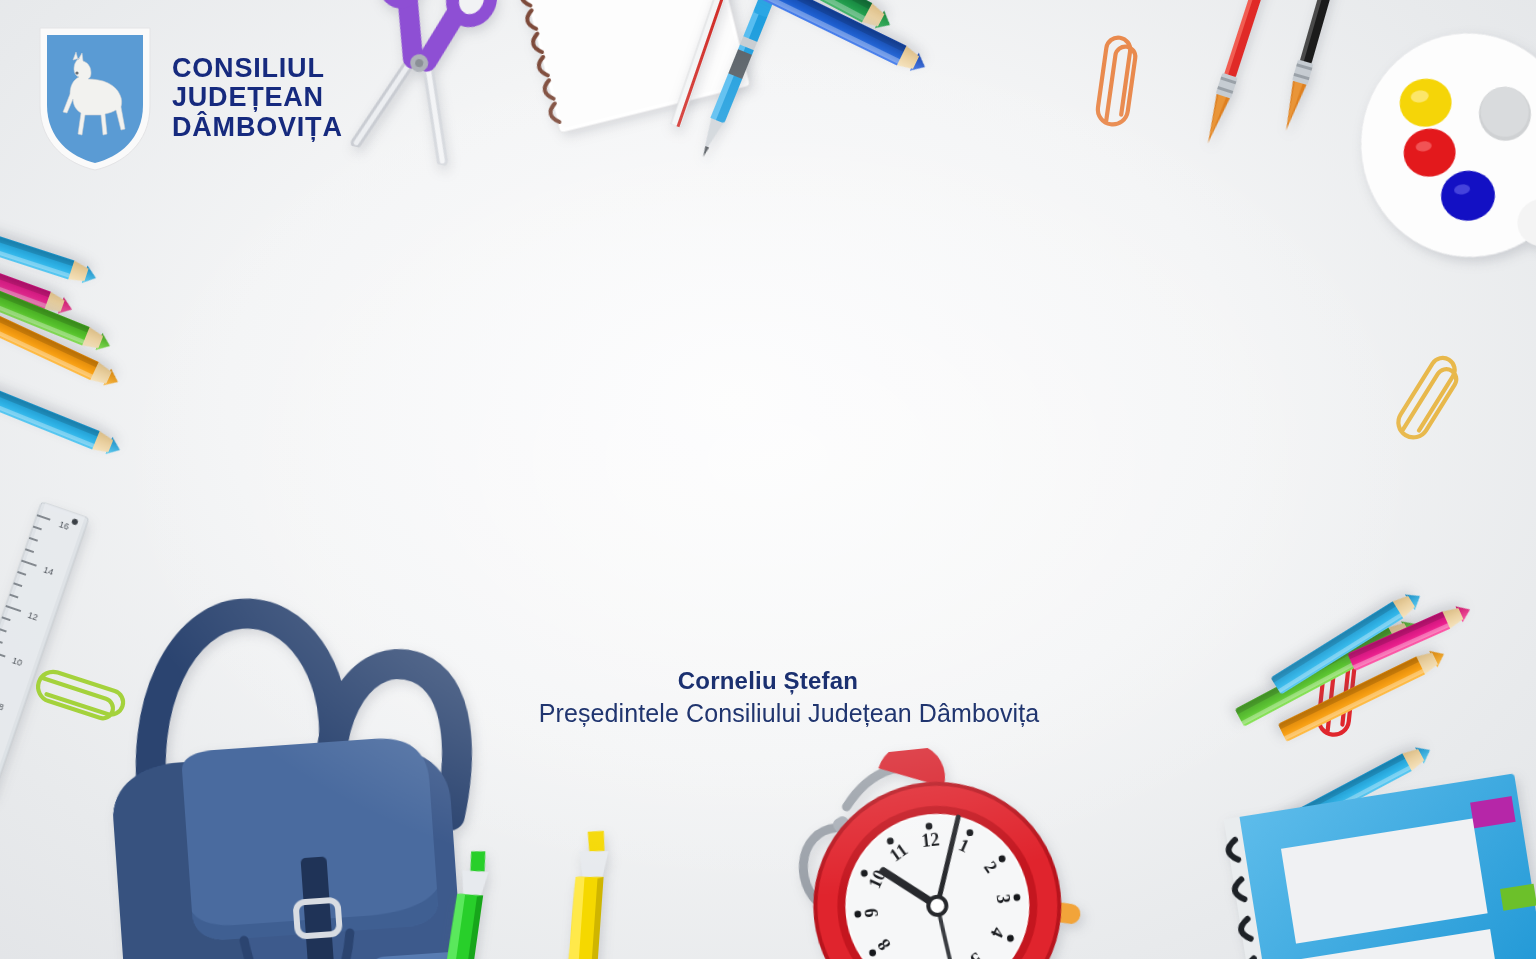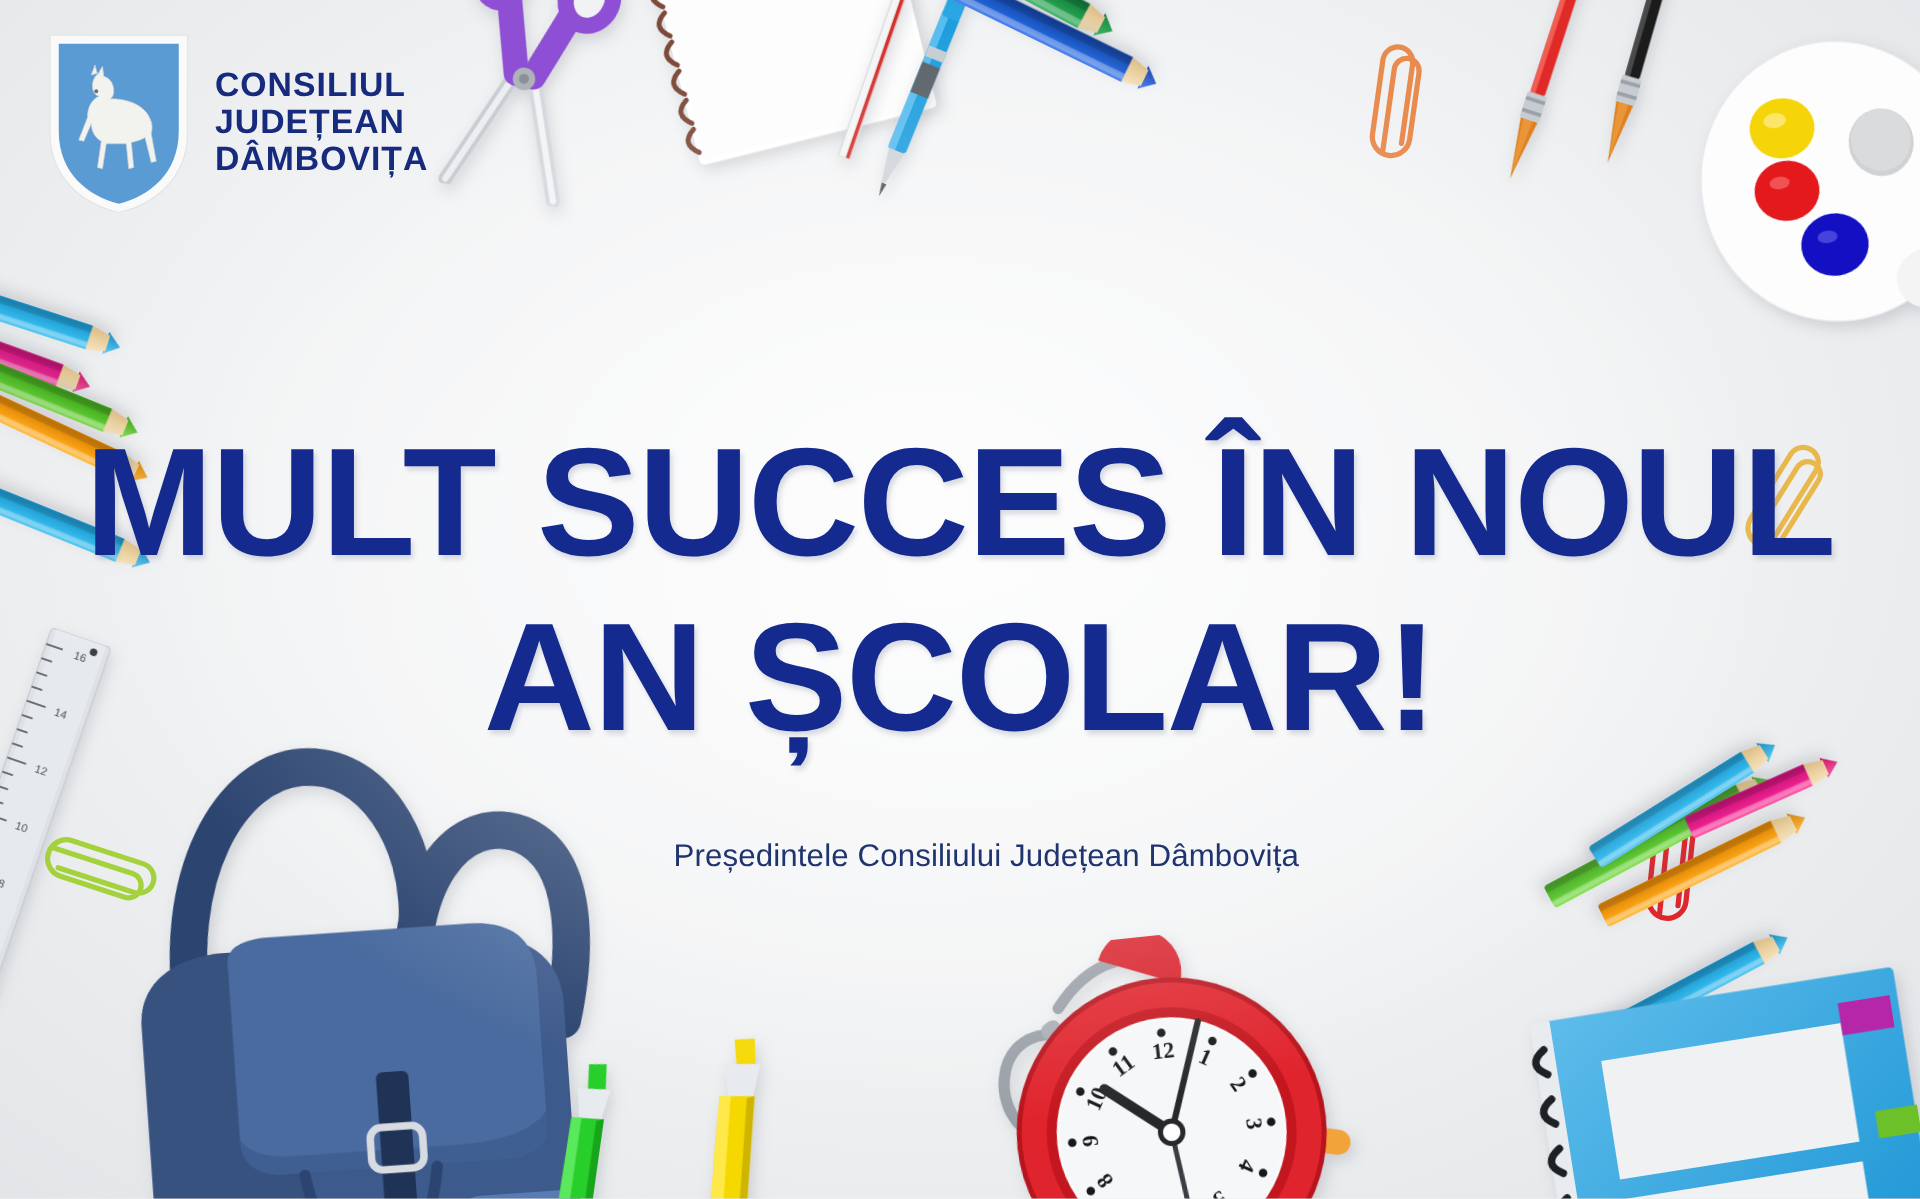--- a/index.html
+++ b/index.html
@@ -470,22 +470,19 @@
         <circle cx="41" cy="49" r="1.6" fill="#6b7076"></circle>
       </svg>
     </div>
     <div class="logo-text">
       <div>CONSILIUL</div>
       <div>JUDEȚEAN</div>
       <div>DÂMBOVIȚA</div>
     </div>
   </div>
 
-  <div class="headline">
-    <div class="hl-line l1">MULT SUCCES ÎN NOUL</div>
-    <div class="hl-line l2">AN ȘCOLAR!</div>
-  </div>
 
   <div class="sign">
+    <div class="sign-name">Corneliu Ștefan</div>
     <div class="sign-role">Președintele Consiliului Județean Dâmbovița</div>
   </div>
 
 </div>
 
 </body></html>

